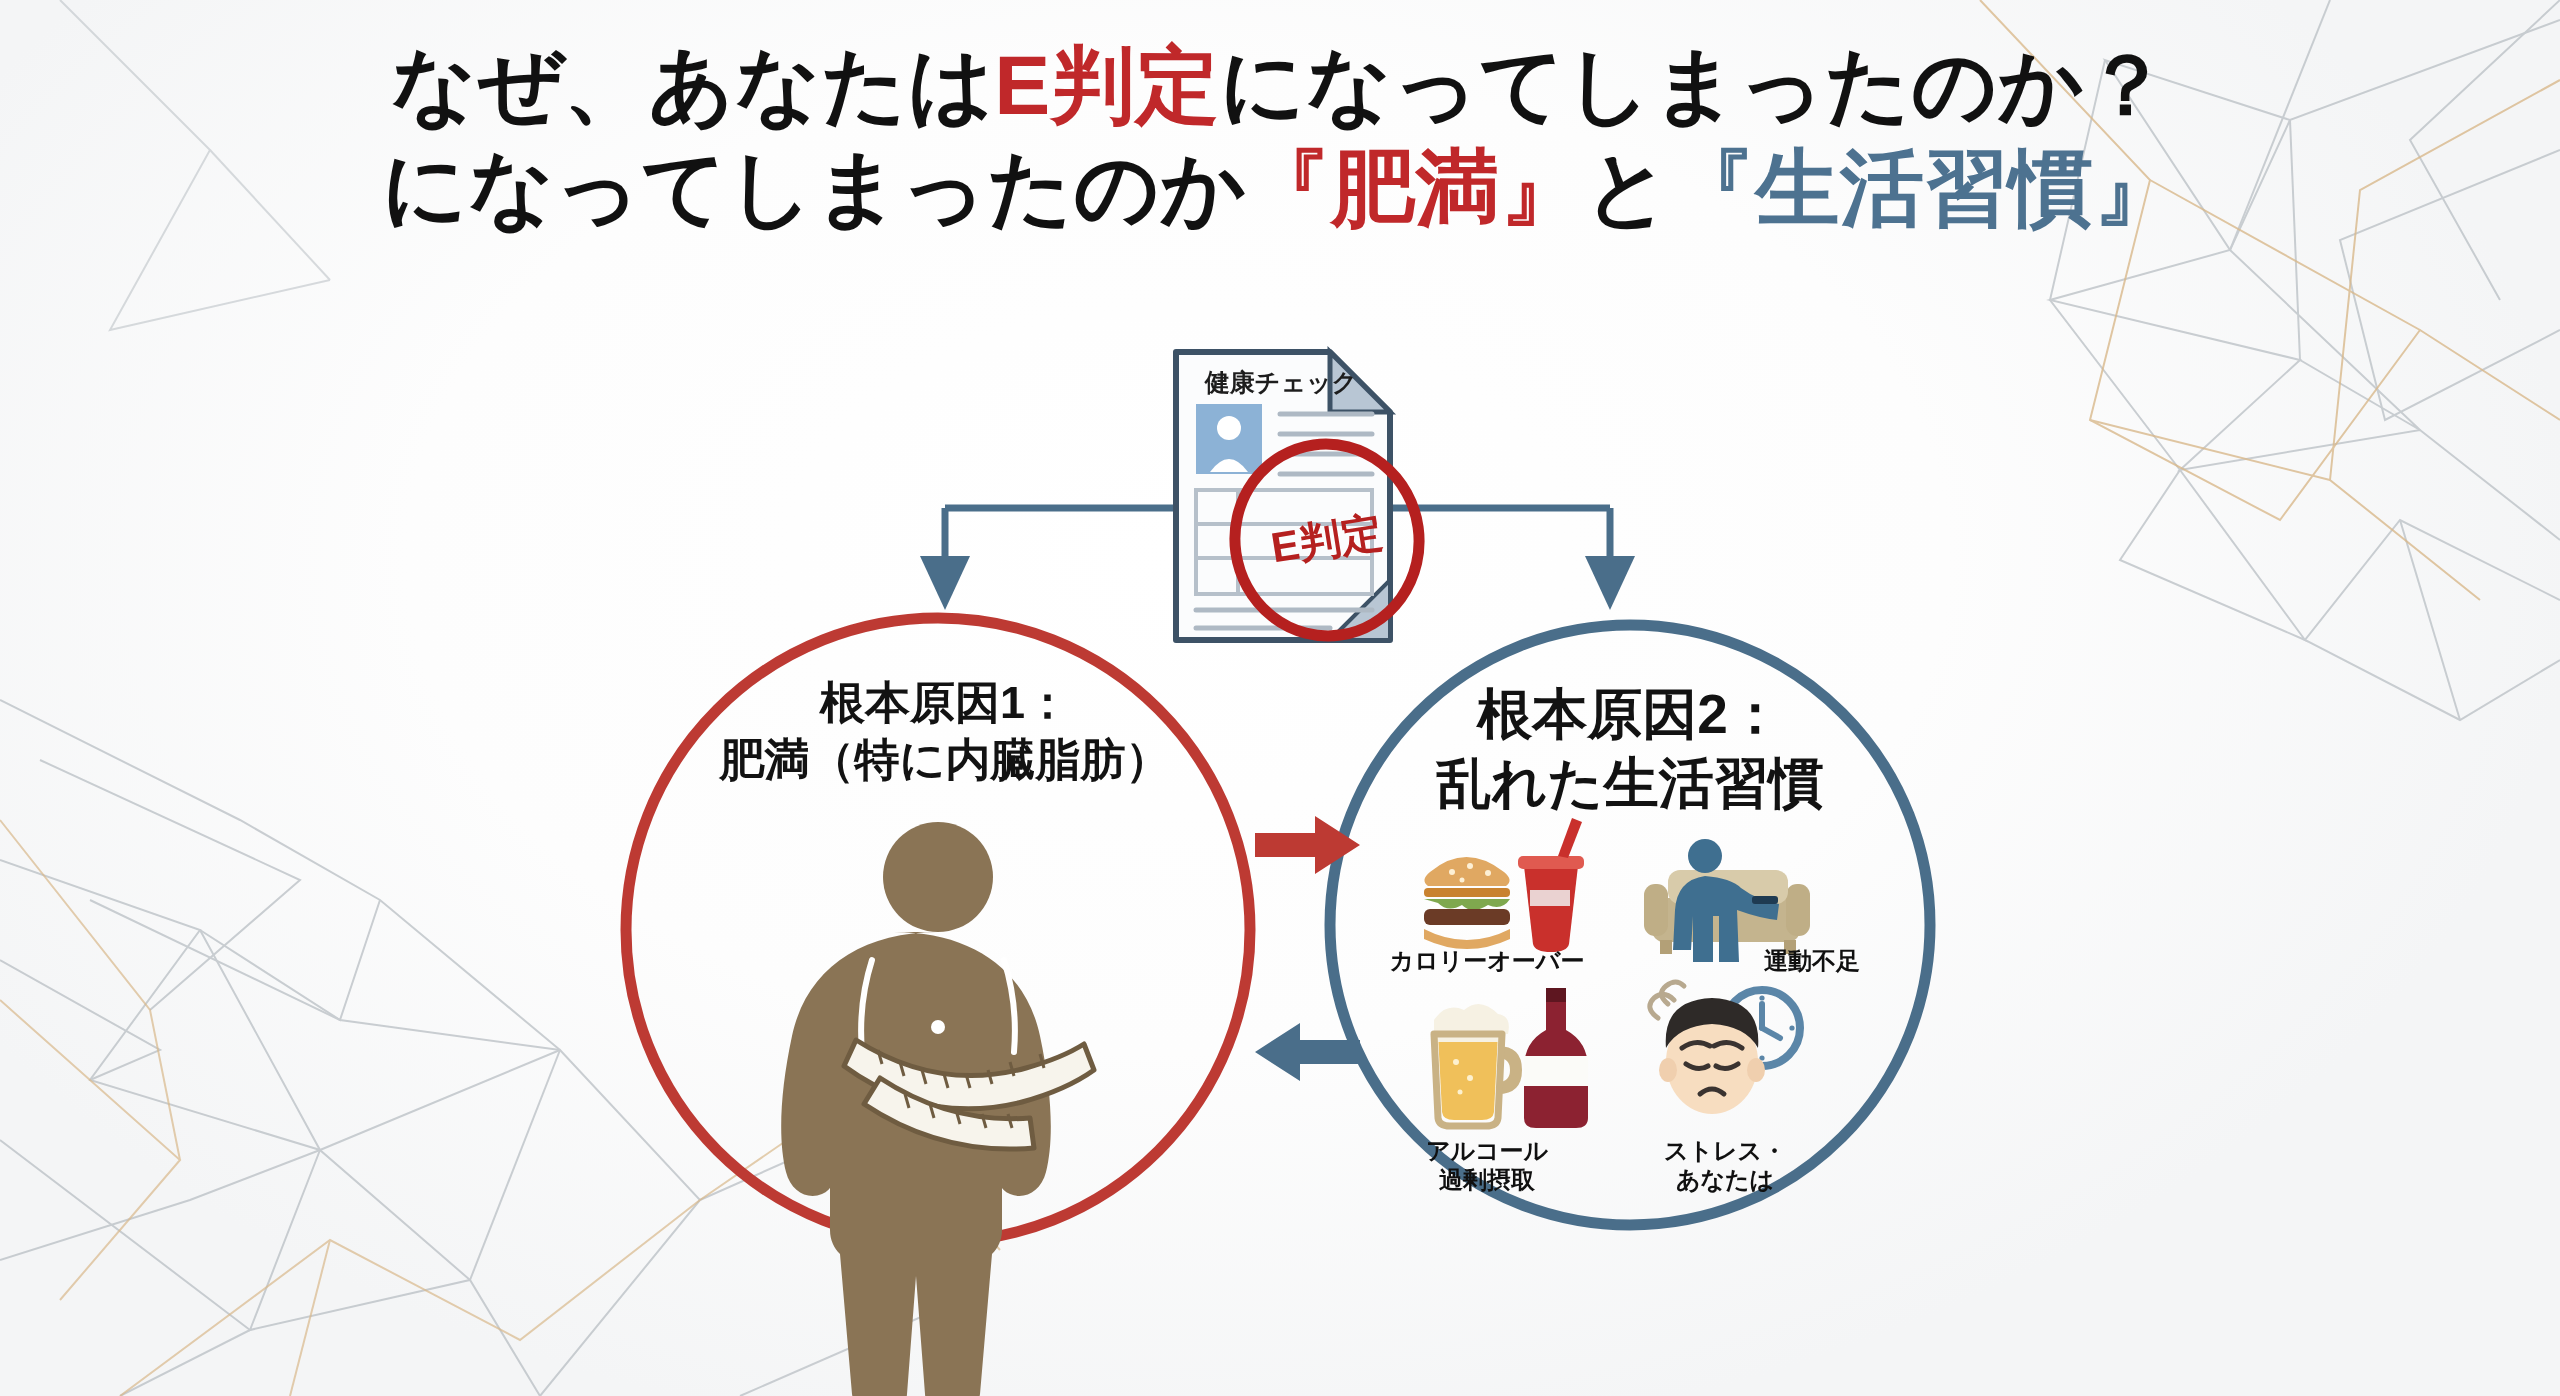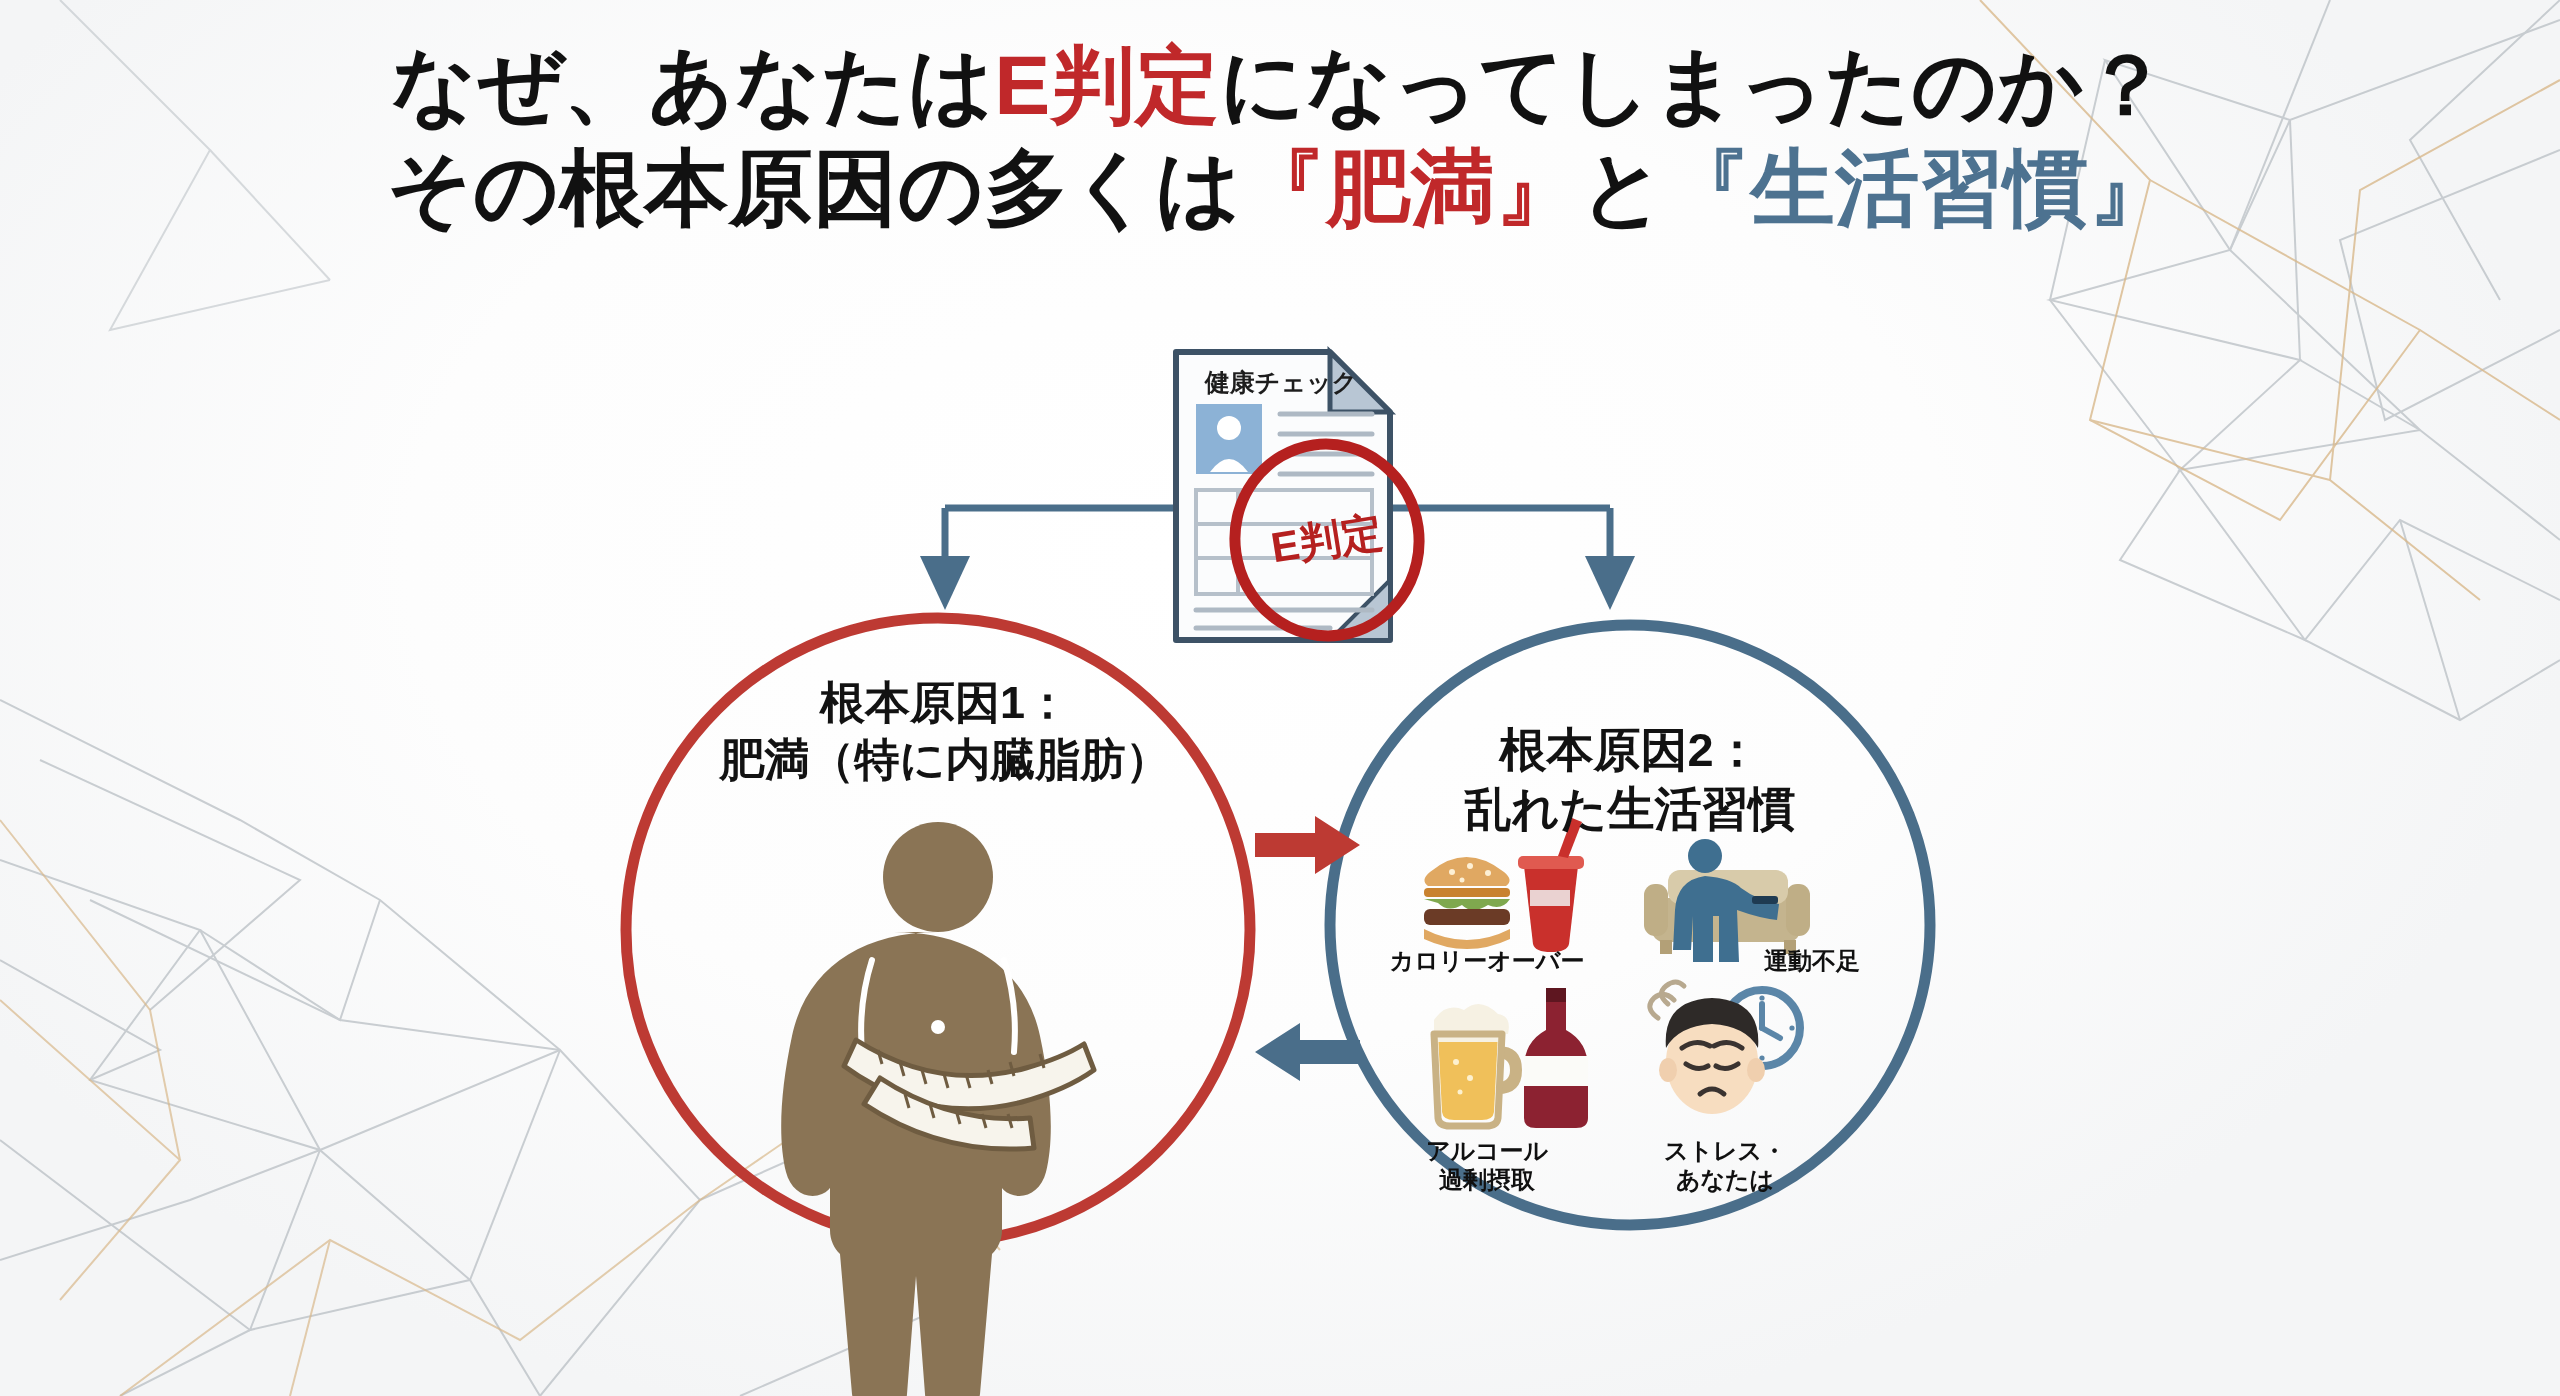--- a/index.html
+++ b/index.html
@@ -38,21 +38,21 @@
 
   
   #stage{position:absolute;left:0;top:0;width:2560px;height:1396px;z-index:4;}
 
   
   .circle-heading{
     position:absolute;text-align:center;font-weight:bold;color:#121212;
     line-height:1.26;white-space:nowrap;z-index:7;
   }
   #left-heading{left:635px;top:675px;width:620px;font-size:45px;}
-  #right-heading{left:1330px;top:680px;width:600px;font-size:47px;margin-top:40px;}
+  #right-heading{left:1330px;top:680px;width:600px;font-size:55px;}
 
   .habit-label{
     position:absolute;text-align:center;font-weight:bold;color:#101010;
     font-size:24px;line-height:1.22;white-space:nowrap;z-index:7;
   }
   #doc-title{
     position:absolute;left:1186px;top:366px;width:190px;
     text-align:center;font-size:25px;font-weight:bold;color:#1d1d1d;
     white-space:nowrap;z-index:8;
   }
@@ -111,21 +111,21 @@
       <path d="M60 0 L210 150 L110 330 L330 280"></path>
       <path d="M210 150 L330 280"></path>
     </g>
   </svg>
 
   <div class="title-block">
     <div class="title-line">
       <span class="t-blk">なぜ、あなたは</span><span class="t-red">E判定</span><span class="t-blk">になってしまったのか？</span>
     </div>
     <div class="title-line">
-      <span class="t-blk">その根本原因の多くは</span><span class="t-red">『肥満』</span><span class="t-blk">と</span><span class="t-blue">『生活習慣』</span>
+      <span class="t-blk">になってしまったのか</span><span class="t-red">『肥満』</span><span class="t-blk">と</span><span class="t-blue">『生活習慣』</span>
     </div>
   </div>
 
   <svg id="stage" viewBox="0 0 2560 1396" xmlns="http://www.w3.org/2000/svg">
 
     <defs>
       <marker id="arrowDown" viewBox="0 0 12 12" refX="6" refY="10" markerWidth="7" markerHeight="7" orient="auto">
         <path d="M0 0 L12 0 L6 12 Z" fill="#4a6e8a"></path>
       </marker>
     </defs>

